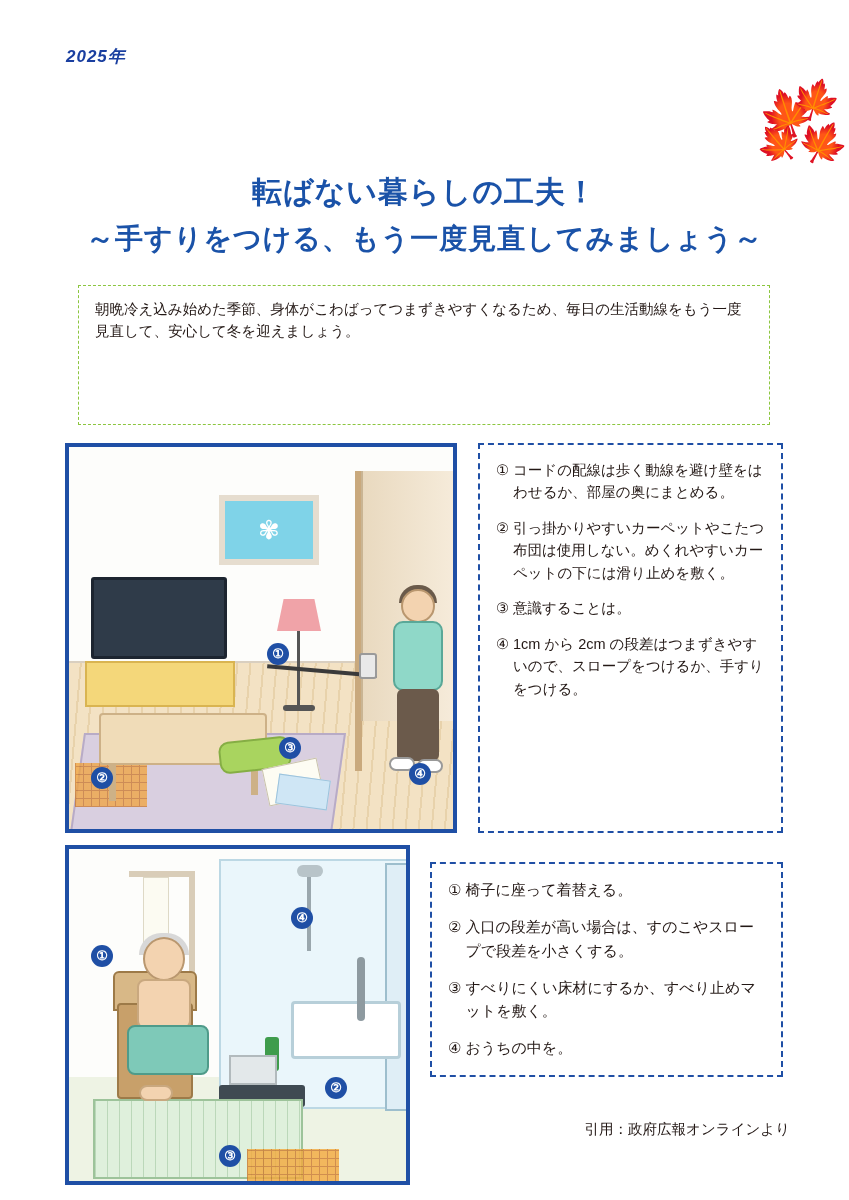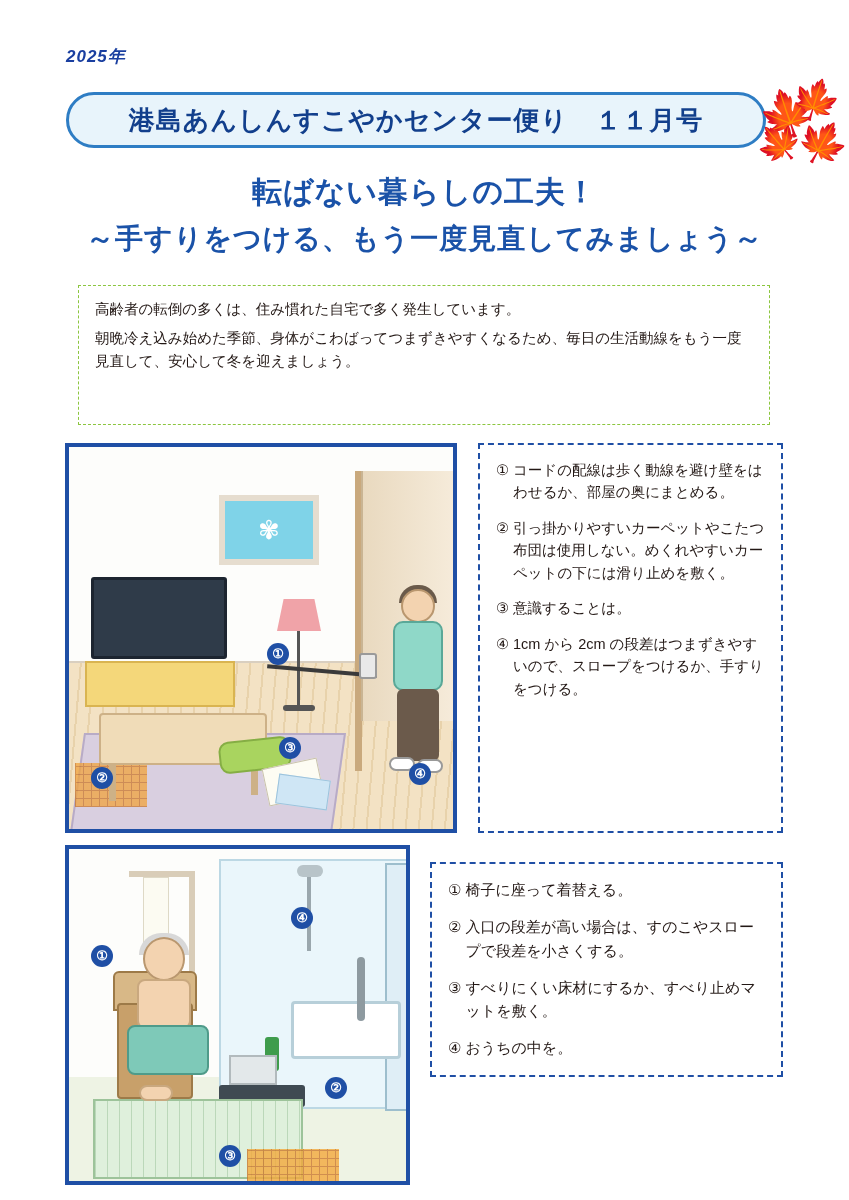--- a/index.html
+++ b/index.html
@@ -229,36 +229,32 @@
     background-image: repeating-linear-gradient(0deg,#c9762a 0 1px,transparent 1px 8px), repeating-linear-gradient(90deg,#c9762a 0 1px,transparent 1px 8px);
   }
 </style>
 </head>
 <body>
 
 <div class="page">
 
   <div class="year">2025年</div>
 
-  <div class="banner">
-    <span class="banner-text">港島あんしんすこやかセンター便り　１１月号</span>
-  </div>
 
   <div class="leaves">
     <span class="leaf l1">🍁</span>
     <span class="leaf l2">🍁</span>
     <span class="leaf l3">🍁</span>
     <span class="leaf l4">🍁</span>
   </div>
 
   <div class="headline1">転ばない暮らしの工夫！</div>
   <div class="headline2">～手すりをつける、もう一度見直してみましょう～</div>
 
   <div class="intro">
-    <p>高齢者の転倒の多くは、住み慣れた自宅で多く発生しています。</p>
     <p>朝晩冷え込み始めた季節、身体がこわばってつまずきやすくなるため、毎日の生活動線をもう一度見直して、安心して冬を迎えましょう。</p>
   </div>
 
   <div class="illus illus1">
     <div class="l1-floorwall"></div>
     <div class="l1-floor"></div>
     <div class="l1-wallline"></div>
     <div class="l1-doorframe"></div>
     <div class="l1-door"></div>
     <div class="l1-picture">
@@ -356,14 +352,15 @@
     <div class="tip">
       <span class="tip-num">③</span>
       <span class="tip-body">すべりにくい床材にするか、すべり止めマットを敷く。</span>
     </div>
     <div class="tip">
       <span class="tip-num">④</span>
       <span class="tip-body">おうちの中を。</span>
     </div>
   </div>
 
+  <div class="source">引用：政府広報オンラインより</div>
 
 </div>
 
 </body></html>

